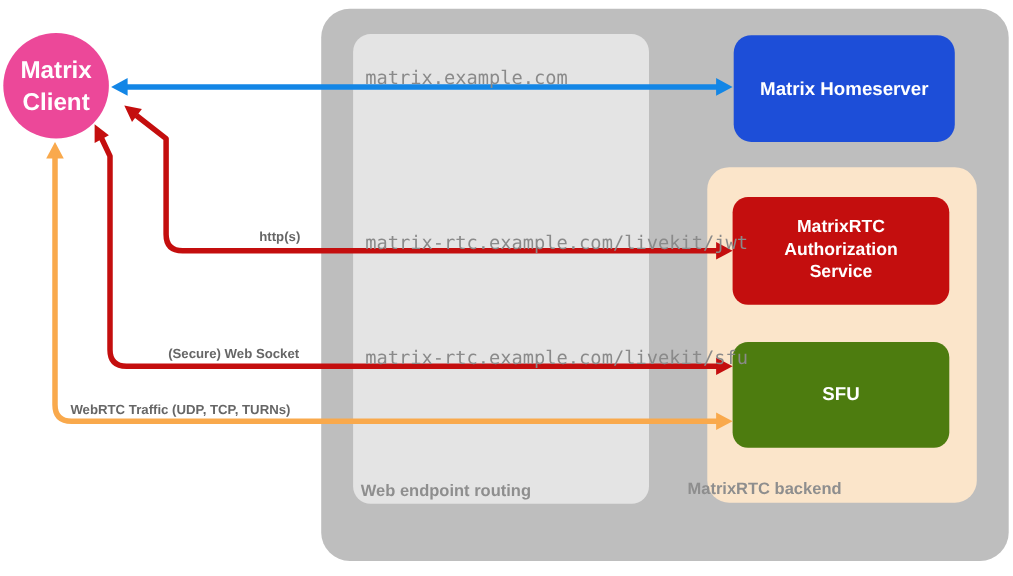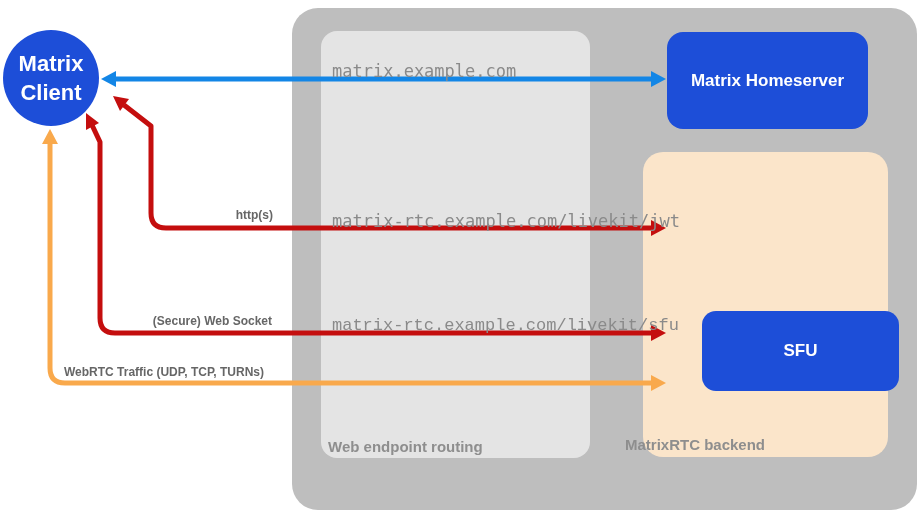--- a/index.html
+++ b/index.html
@@ -21,24 +21,24 @@
     background:#fbe5ca;border-radius:20px;
   }
   
   .node{
     position:absolute;display:flex;align-items:center;justify-content:center;
     color:#ffffff;font-weight:bold;text-align:center;border-radius:16px;
   }
   .homeserver{left:667px;top:32px;width:201px;height:97px;background:#1d4ed8;font-size:17px;}
   .auth-service{left:666px;top:179px;width:197px;height:98px;background:#c40e0e;font-size:16px;border-radius:14px;line-height:1.3;}
   .auth-service .inner{width:150px;}
-  .sfu{left:666px;top:311px;width:197px;height:80px;background:#1d4ed8;font-size:17px;border-radius:14px;margin-left:36px;}
+  .sfu{left:666px;top:311px;width:197px;height:96px;background:#4d7c0f;font-size:17px;border-radius:14px;}
   .client-circle{
     position:absolute;left:3px;top:30px;width:96px;height:96px;border-radius:50%;
-    background:#1d4ed8;color:#ffffff;display:flex;flex-direction:column;
+    background:#ec4899;color:#ffffff;display:flex;flex-direction:column;
     align-items:center;justify-content:center;font-weight:bold;font-size:22px;line-height:1.32;
   }
   
   .caption{position:absolute;font-weight:bold;font-size:15px;color:#8e8e8e;white-space:nowrap;}
   .cap-routing{left:328px;top:438px;}
   .cap-backend{left:625px;top:436px;}
   .site-title{
     position:absolute;right:16px;top:481px;color:#ffffff;
     font-weight:bold;font-size:17px;white-space:nowrap;
   }
@@ -48,40 +48,43 @@
   }
   .lbl-csapi{left:100px;width:175px;top:61px;text-align:right;}
   .lbl-https{left:148px;width:125px;top:208px;text-align:right;}
   .lbl-ws{left:98px;width:174px;top:314px;text-align:right;}
   .lbl-webrtc{left:64px;top:365px;}
   
   .endpoint{
     position:absolute;left:332px;font-family:"DejaVu Sans Mono",monospace;
     font-size:17px;color:#8a8a8a;white-space:nowrap;
   }
-  .ep-0{top:61px;} .ep-1{top:211px;} .ep-2{top:316px;font-family:Liberation Mono, monospace;}
+  .ep-0{top:61px;} .ep-1{top:211px;} .ep-2{top:316px;}
   
   svg.arrows{position:absolute;left:0;top:0;pointer-events:none;}
   svg.arrows path{fill:none;stroke-width:5;stroke-linejoin:round;}
 </style>
 </head>
 <body>
 
 <div class="stage">
 
   <div class="site-container"></div>
 
   <div class="routing-panel"></div>
 
   <div class="backend-panel"></div>
 
   <div class="node homeserver">
     <span>Matrix Homeserver</span>
   </div>
 
+  <div class="node auth-service">
+    <span class="inner">MatrixRTC Authorization Service</span>
+  </div>
 
   <div class="node sfu">
     <span>SFU</span>
   </div>
 
   <div class="client-circle">
     <span>Matrix</span>
     <span>Client</span>
   </div>
 

